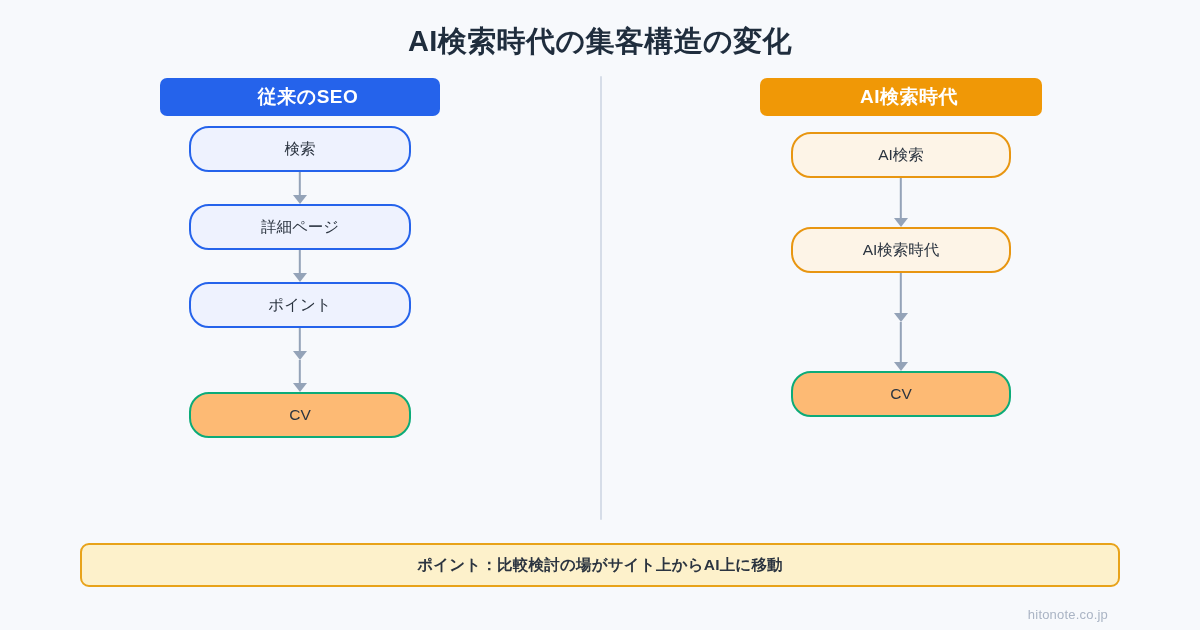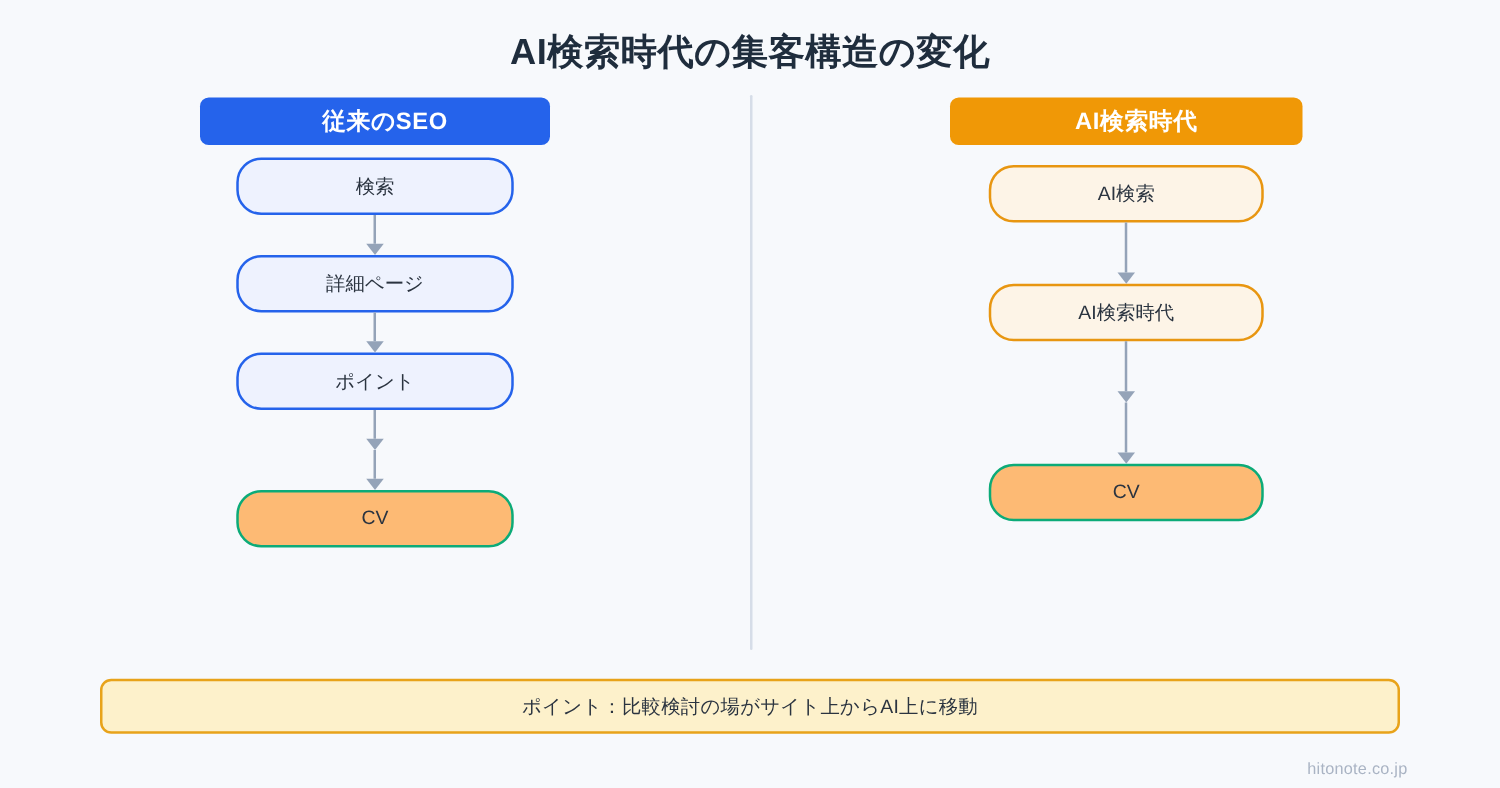--- a/index.html
+++ b/index.html
@@ -144,29 +144,29 @@
     width: 1040px;
     height: 44px;
     box-sizing: border-box;
     border: 2.4px solid #e8a31a;
     background: #fdf1cb;
     border-radius: 9px;
     display: flex;
     align-items: center;
     justify-content: center;
     font-size: 15.5px;
-    font-weight: normal;
+    font-weight: bold;
     color: #2b3440;
     letter-spacing: 0.2px;
   }
 
   
   .watermark {
     position: absolute;
-    right: 10px;
+    right: 28px;
     bottom: 8px;
     font-size: 13px;
     color: #aab4c4;
     letter-spacing: 0.2px;
   }
 </style>
 </head>
 <body>
 
 <div id="canvas">

